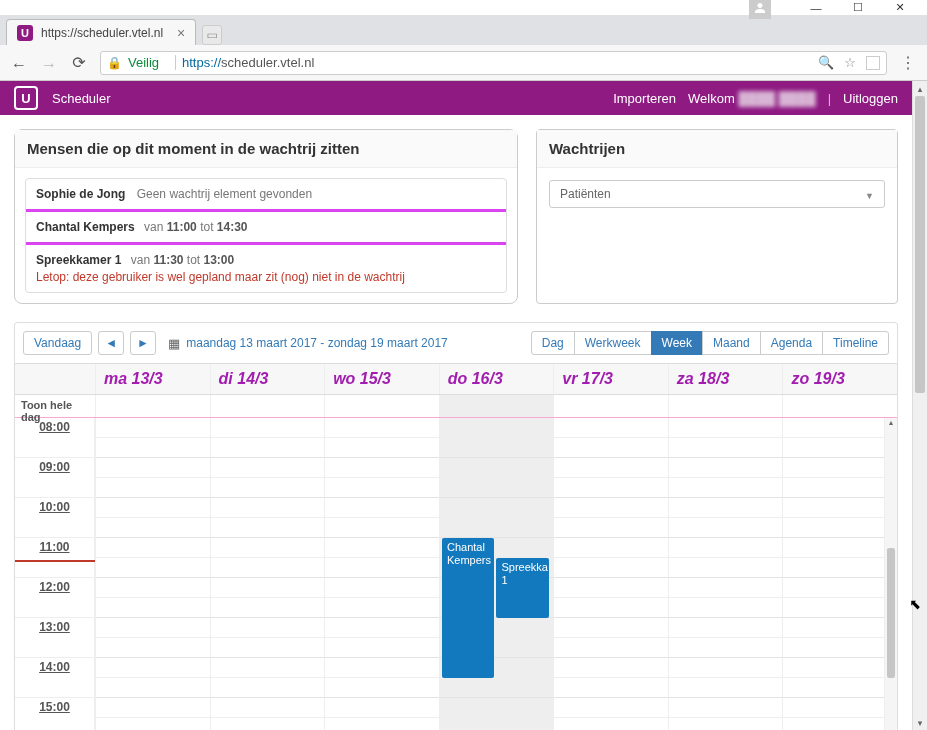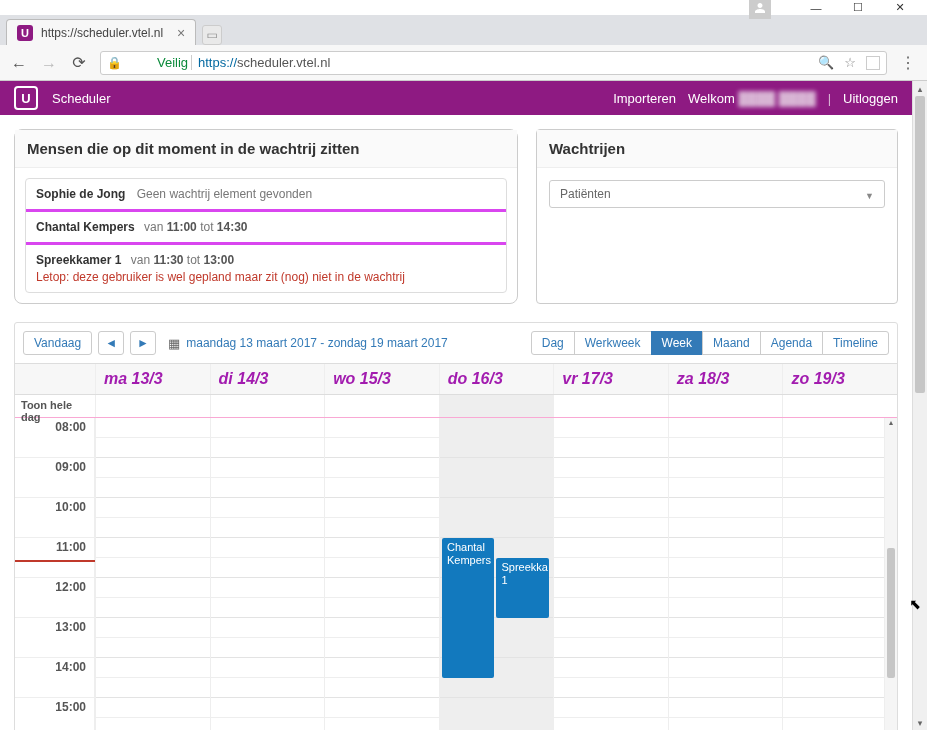--- a/index.html
+++ b/index.html
@@ -70,21 +70,21 @@
     border:1px solid #ccc;
     border-radius:3px;
     background:#fff;
     display:flex;
     align-items:center;
     padding:0 6px;
     gap:6px;
     font-size:13px;
   }
   .lock { color:#0a8a3a; font-size:12px;}
-  .veilig { color:#0a8a3a; border-right:1px solid #ccc; padding-right:3px;margin-left:29px;}
+  .veilig { color:#0a8a3a; border-right:1px solid #ccc; padding-right:16px;}
   .url { color:#555; }
   .url .muted{color:#0369a1;}
   .urlzone .right{margin-left:auto;display:flex;gap:10px;color:#888;align-items:center;}
   .kebab{width:18px;text-align:center;color:#666;font-size:16px;}
   
   .app-header{
     height:34px;
     background:#8e1a82;
     color:#fff;
     display:flex;
@@ -211,21 +211,21 @@
   }
   .cal-allday div{padding:4px 6px;border-left:1px solid #eee;font-size:11px;color:#555;height:22px;}
   .cal-allday div:first-child{font-weight:bold;border-left:none;}
   .cal-body{
     position:relative;
     height:350px;
     overflow:hidden;
     display:flex;
   }
   .timecol{width:80px;border-right:1px solid #eee;}
-  .timecol .slot{height:40px;border-bottom:1px solid #eee;text-align:right;padding:2px 8px;font-weight:bold;color:#555;font-size:12px;}
+  .timecol .slot{height:40px;border-bottom:1px solid #eee;text-align:center;padding:2px 8px;font-weight:bold;color:#555;font-size:12px;text-decoration:underline;}
   .daycols{flex:1;display:grid;grid-template-columns:repeat(7,1fr);position:relative;}
   .daycol{border-left:1px solid #eee;position:relative;}
   .daycol .half{height:20px;border-bottom:1px solid #eee;}
   .daycol .half.major{border-bottom:1px solid #e3e3e3;}
   .daycol.today{background:#eee;}
   .nowline{position:absolute;left:0;right:0;height:0;border-top:2px solid #c0392b;top:142px;width:80px;z-index:5;}
   .inner-scroll{
     position:absolute;right:0;top:0;bottom:0;width:13px;background:#f5f5f5;border-left:1px solid #eee;
   }
   .inner-scroll .isthumb{position:absolute;left:2px;right:2px;top:130px;height:130px;background:#c6c6c6;border-radius:2px;}

